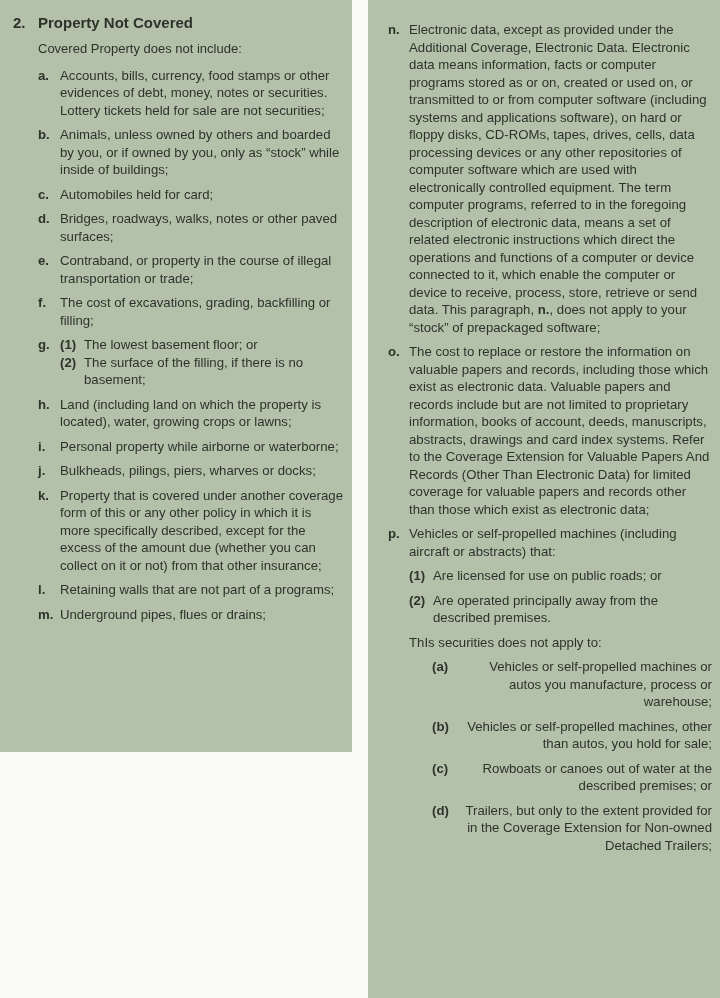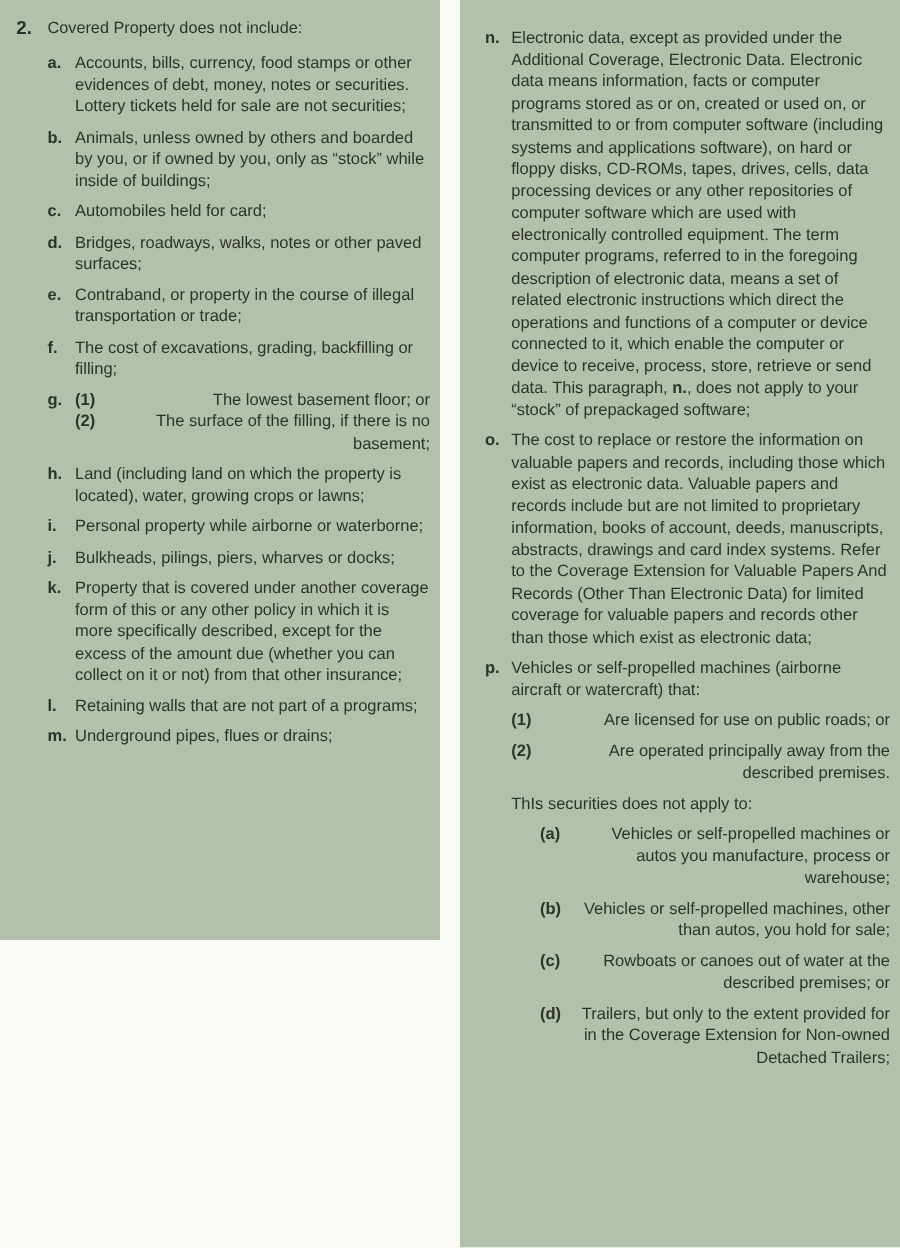--- a/index.html
+++ b/index.html
@@ -65,40 +65,41 @@
     line-height: 17.5px;
   }
   .item .lbl {
     flex: 0 0 22px;
     font-weight: 700;
   }
   .panel.right .item .lbl { flex: 0 0 21px; }
   .item .txt { flex: 1; }
   .sub { display: flex; }
   .sub .slbl { flex: 0 0 24px; font-weight: 700; }
-  .sub .stxt { flex: 1; text-align: right; }
+  .sub .stxt { flex: 1; }
   .subgap { margin-top: 7px; }
   .note { margin-top: 7px; }
   .sub2wrap { margin-left: 23px; }
   .sub2 { display: flex; margin-top: 7px; }
   .sub2 .slbl { flex: 0 0 23px; font-weight: 700; }
   .sub2 .stxt { flex: 1; text-align: right; }
   b { font-weight: 700; }
 </style>
 </head>
 <body>
 
 <div class="page">
 
   <div class="gutter"></div>
 
   <div class="panel left">
     <div class="heading">
       <span class="num">2.</span>
       <div>
+        <div class="title">Property Not Covered</div>
         <div class="intro">Covered Property does not include:</div>
       </div>
     </div>
 
     <div class="items">
 
       <div class="item">
         <span class="lbl">a.</span>
         <span class="txt">Accounts, bills, currency, food stamps or other evidences of debt, money, notes or securities. Lottery tickets held for sale are not securities;</span>
       </div>
@@ -186,21 +187,21 @@
       </div>
 
       <div class="item">
         <span class="lbl">o.</span>
         <span class="txt">The cost to replace or restore the information on valuable papers and records, including those which exist as electronic data. Valuable papers and records include but are not limited to proprietary information, books of account, deeds, manuscripts, abstracts, drawings and card index systems. Refer to the Coverage Extension for Valuable Papers And Records (Other Than Electronic Data) for limited coverage for valuable papers and records other than those which exist as electronic data;</span>
       </div>
 
       <div class="item">
         <span class="lbl">p.</span>
         <div class="txt">
-          <div>Vehicles or self-propelled machines (airborne aircraft or watercraft) that:</div>
+          <div>Vehicles or self-propelled machines (including aircraft or abstracts) that:</div>
 
           <div class="sub subgap">
             <span class="slbl">(1)</span>
             <span class="stxt">Are licensed for use on public roads; or</span>
           </div>
           <div class="sub subgap">
             <span class="slbl">(2)</span>
             <span class="stxt">Are operated principally away from the described premises.</span>
           </div>
 

